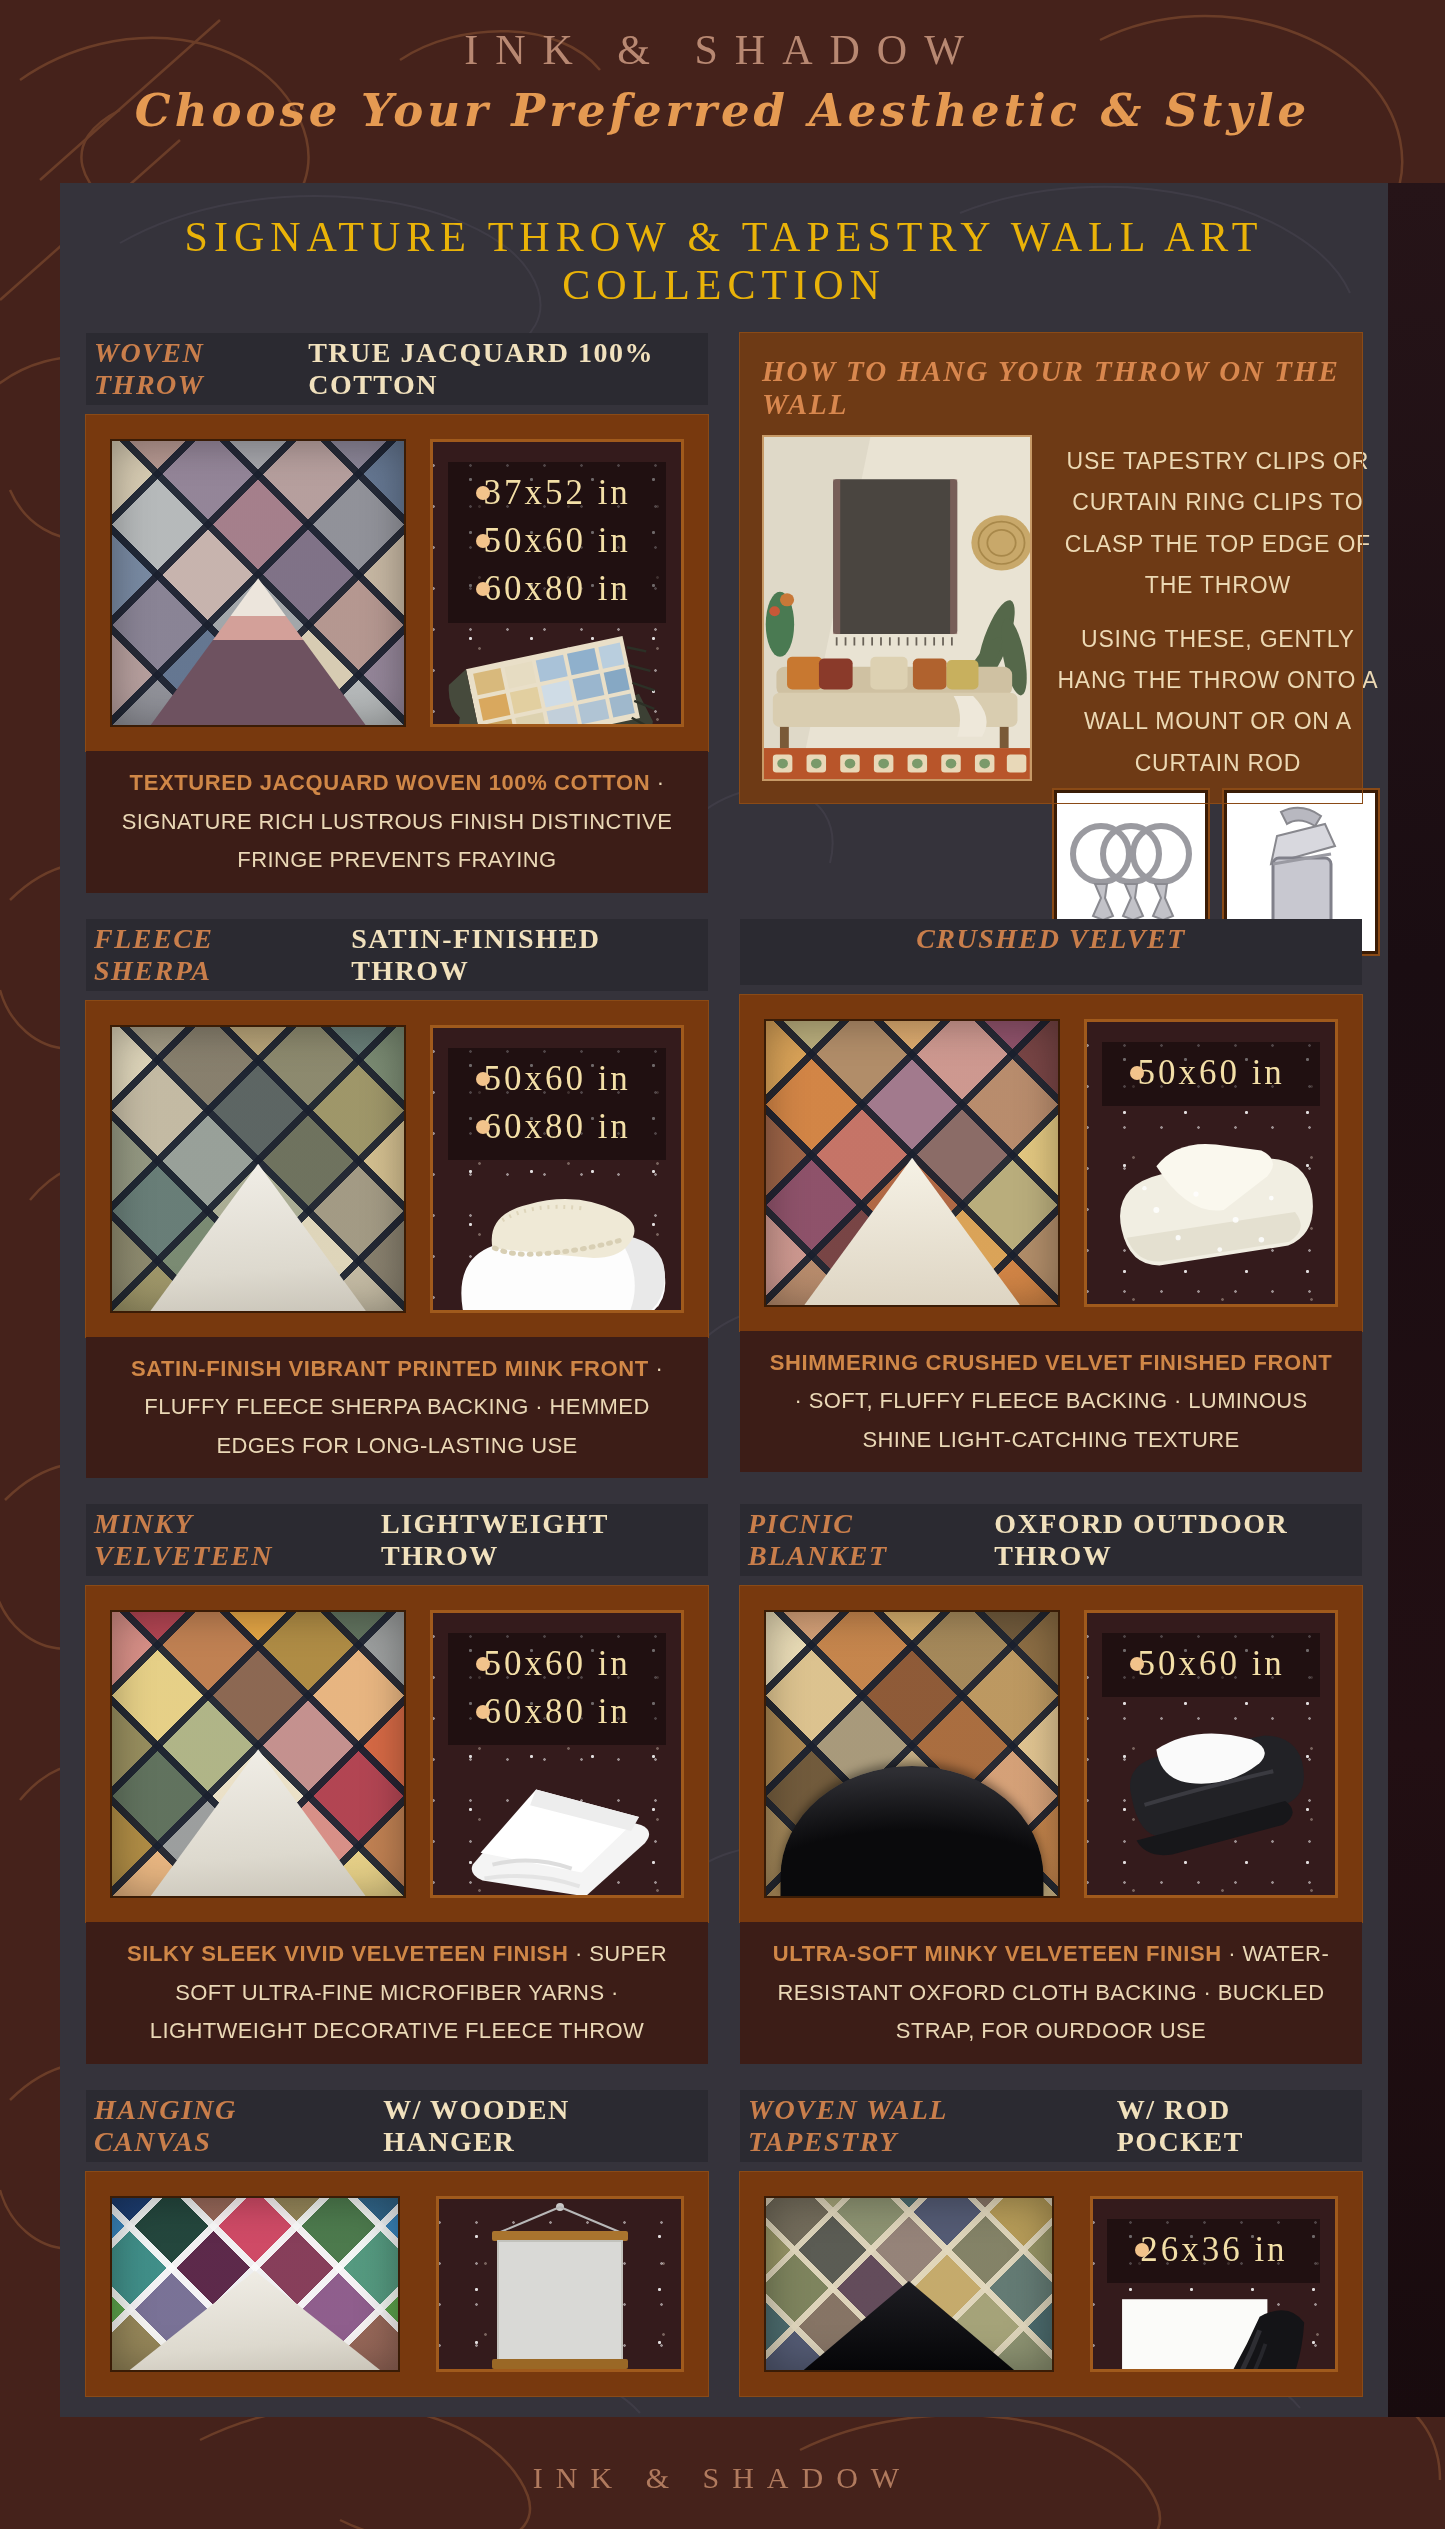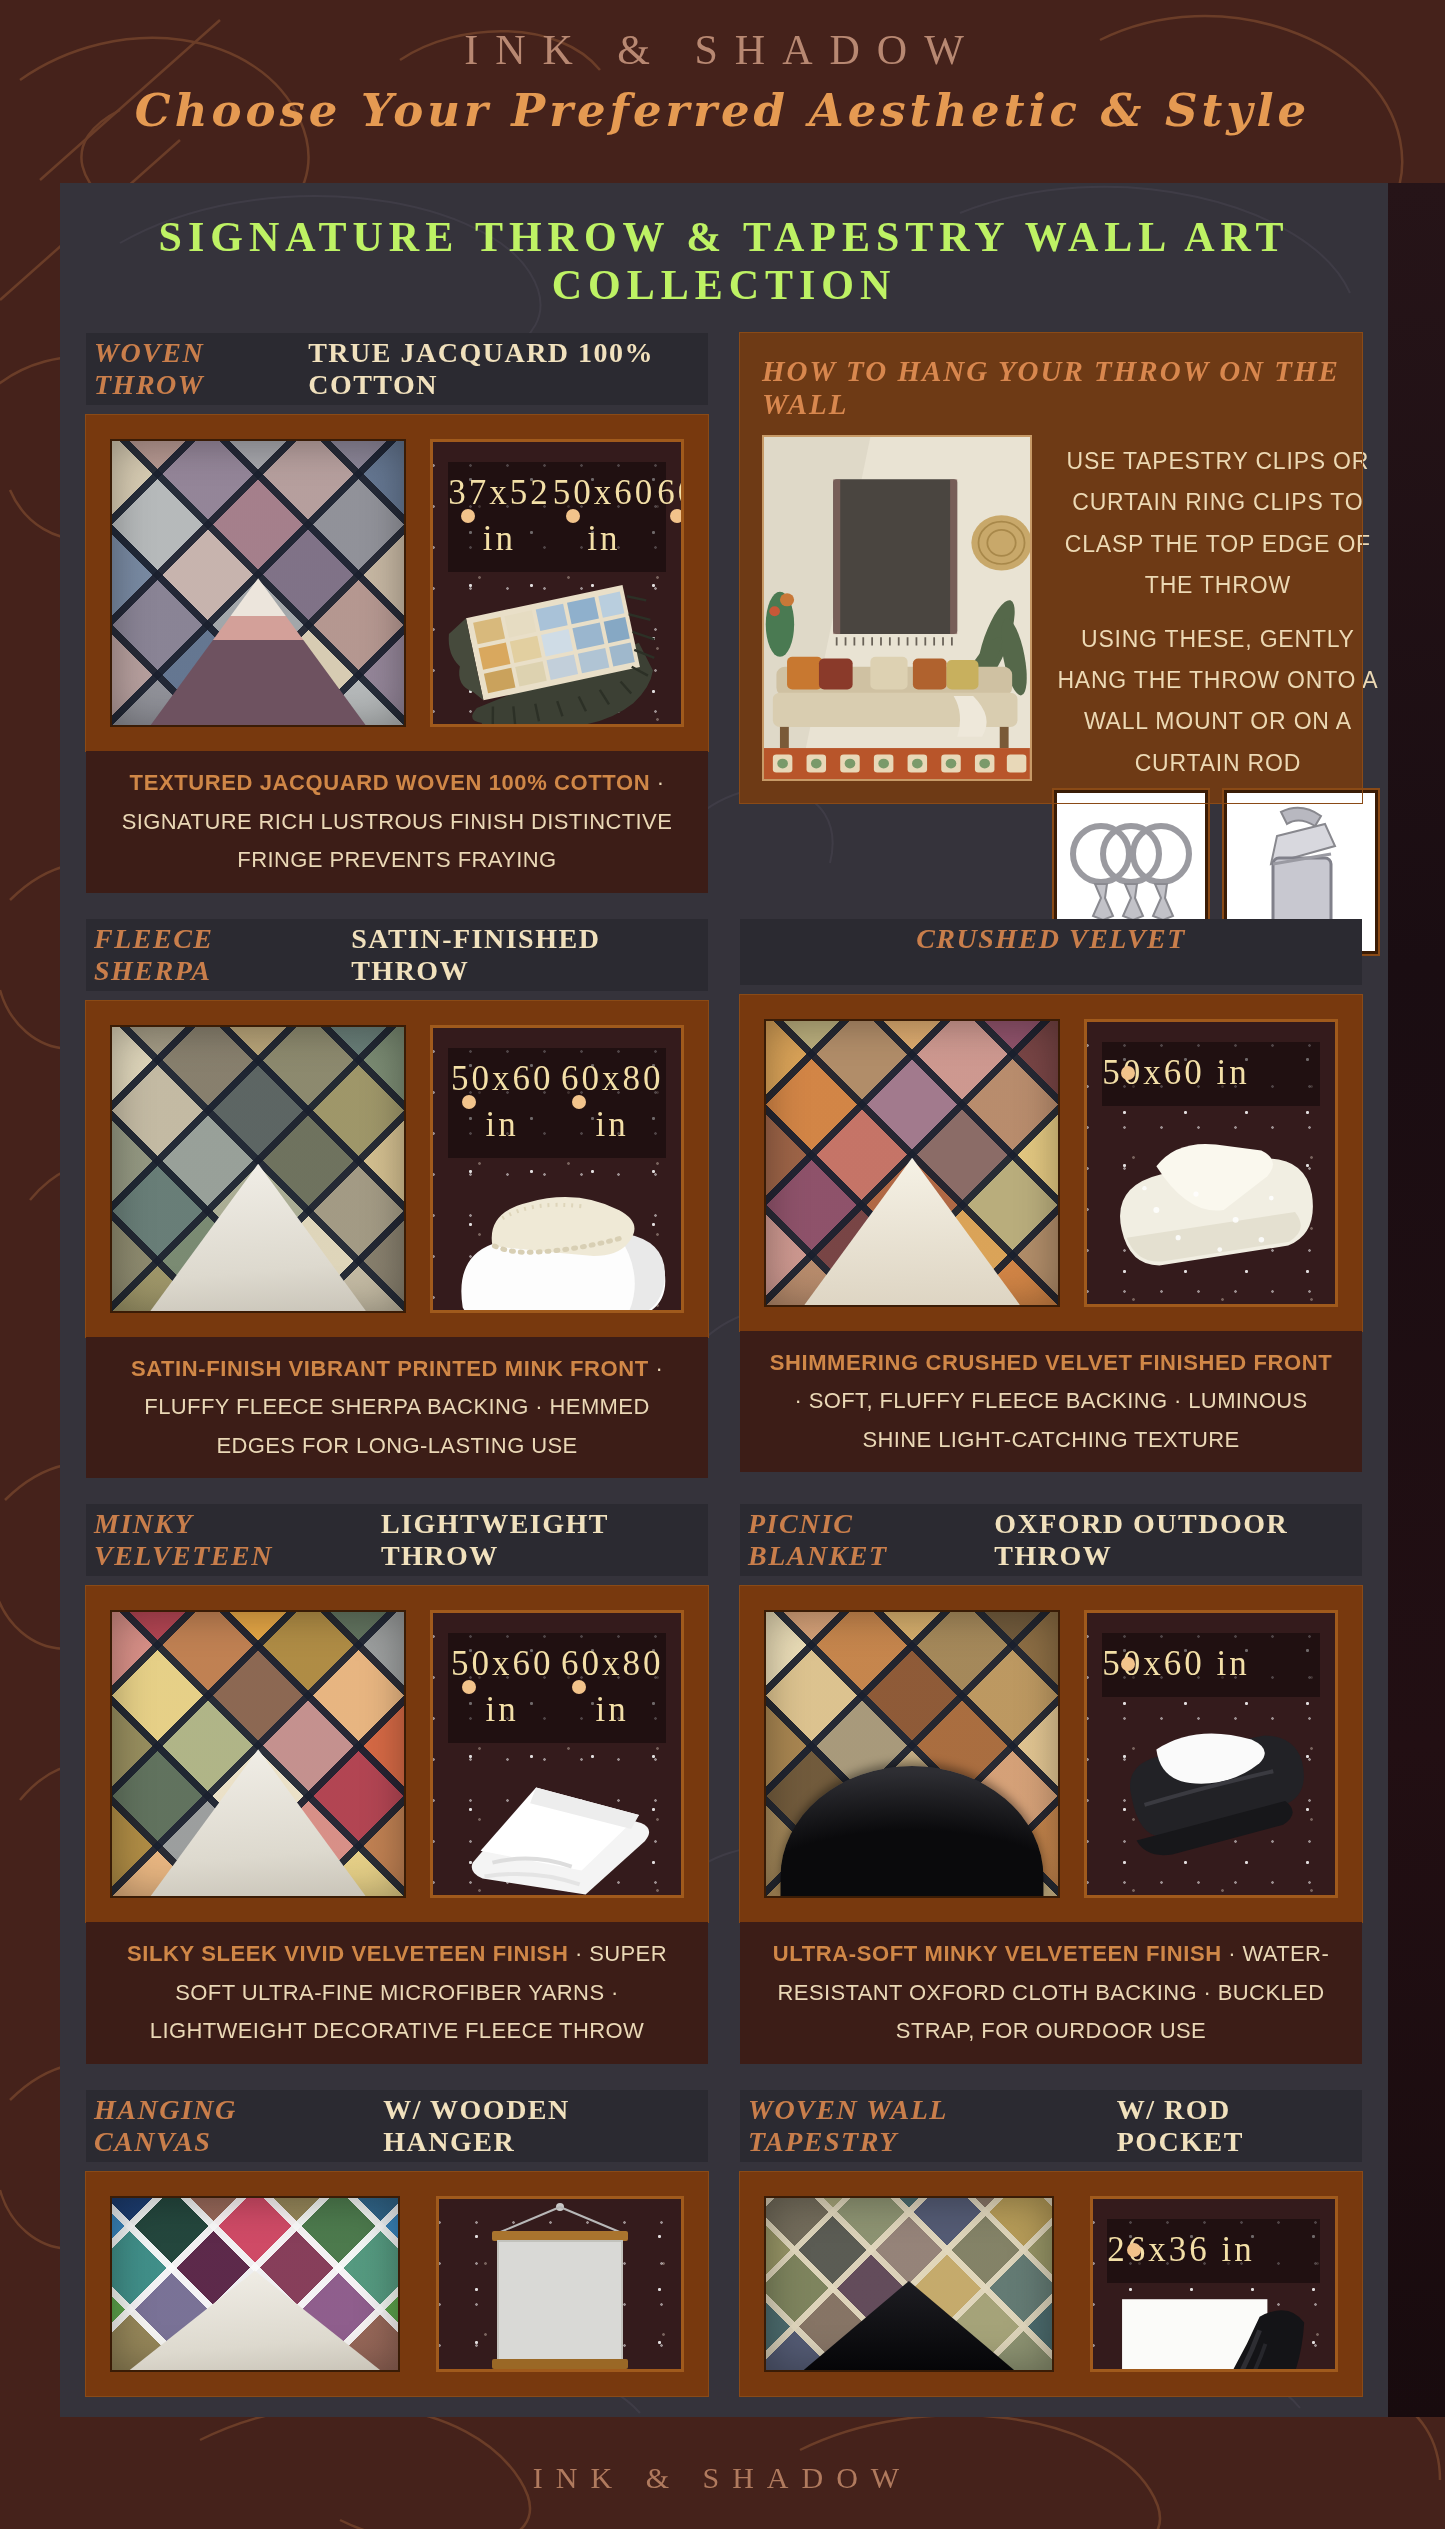--- a/index.html
+++ b/index.html
@@ -6,22 +6,22 @@
   body{width:1445px;height:2529px;background:#2a1410;font-family:"Liberation Serif",serif;}
   .page{position:relative;width:1445px;height:2529px;background:#45221b;overflow:hidden;}
   .florals{position:absolute;inset:0;z-index:0;pointer-events:none;}
   .right-strip{position:absolute;right:0;top:183px;bottom:112px;width:57px;z-index:3;
     background:linear-gradient(180deg,#261418 0%,#1a0d12 35%,#220f13 70%,#180b0e 100%);}
   .panel{position:absolute;left:60px;right:57px;top:183px;bottom:112px;background:#35333b;z-index:2;}
   .panel-florals{position:absolute;inset:0;pointer-events:none;}
   .hdr{position:absolute;top:26px;left:0;width:100%;text-align:center;z-index:4;}
   .brand{font-size:42px;letter-spacing:17px;color:#b88872;}
   .tagline{margin-top:10px;font-size:45px;font-style:italic;font-weight:700;letter-spacing:4px;color:#e59a52;font-family:"DejaVu Serif",serif;}
-  .collection-title{position:relative;margin:30px auto 24px;text-align:center;color:#bef264;
-    font-size:42px;letter-spacing:6px;font-weight:700;z-index:5;}
+  .collection-title{position:relative;margin:30px auto 24px;text-align:center;color:#eab308;
+    font-size:42px;letter-spacing:6px;font-weight:400;z-index:5;}
   .grid{position:relative;display:grid;grid-template-columns:1fr 1fr;column-gap:32px;row-gap:26px;
     padding:0 26px;z-index:5;}
   .cell{display:flex;flex-direction:column;}
   .sec-header{background:#2b2a31;min-height:58px;display:flex;justify-content:center;
     gap:29px;font-size:28px;letter-spacing:1.5px;padding:4px 8px;}
   .sec-header em{color:#c97e4b;font-weight:700;}
   .sec-header span{color:#f1e1bd;font-weight:700;}
   .card{background:#78390e;outline:1px solid #8a4a16;margin-top:10px;padding:24px;display:flex;gap:24px;
     height:336px;box-sizing:border-box;}
   .card.short{height:224px;gap:36px;}
@@ -64,21 +64,21 @@
     background:radial-gradient(130% 120% at 50% 115%,#0a0a0c 55%,#2e2e33 92%);}
   .fold--black{background:linear-gradient(180deg,#1d1d22,#050507);}
   .speckle{position:relative;flex:1;border:3px solid #a05a1c;box-sizing:border-box;
     display:flex;flex-direction:column;align-items:center;overflow:hidden;
     background-color:#341b1c;background-image:
       radial-gradient(circle,rgba(255,255,255,.85) 1.2px,transparent 1.9px),
       radial-gradient(circle,rgba(255,255,255,.5) 1px,transparent 1.6px),
       radial-gradient(circle,rgba(255,240,220,.33) 1px,transparent 1.7px);
     background-size:61px 53px,37px 41px,89px 71px;background-position:7px 11px,19px 3px,2px 29px;}
   .size-pill{background:rgba(16,8,10,.55);margin-top:20px;width:88%;padding:8px 0 10px;
-    display:flex;flex-direction:row;gap:2px;}
+    display:flex;flex-direction:column;gap:2px;}
   .size-pill.bottom{margin-top:auto;margin-bottom:18px;}
   .size-row{position:relative;text-align:center;color:#f3dfa7;font-size:35px;letter-spacing:3px;line-height:1.32;}
   .size-row .dot{position:absolute;left:13%;top:50%;transform:translateY(-50%);width:14px;height:14px;
     border-radius:50%;background:#f2c38b;}
   .product-art{flex:1;width:100%;display:flex;align-items:center;justify-content:center;}
   .caption{background:#3c1d17;padding:13px 26px;text-align:center;min-height:66px;
     font-family:"Liberation Sans",sans-serif;font-size:22px;line-height:1.75;color:#ead8b6;
     letter-spacing:.4px;display:flex;align-items:center;justify-content:center;}
   .caption b{color:#d08747;font-weight:700;letter-spacing:.6px;}
   

